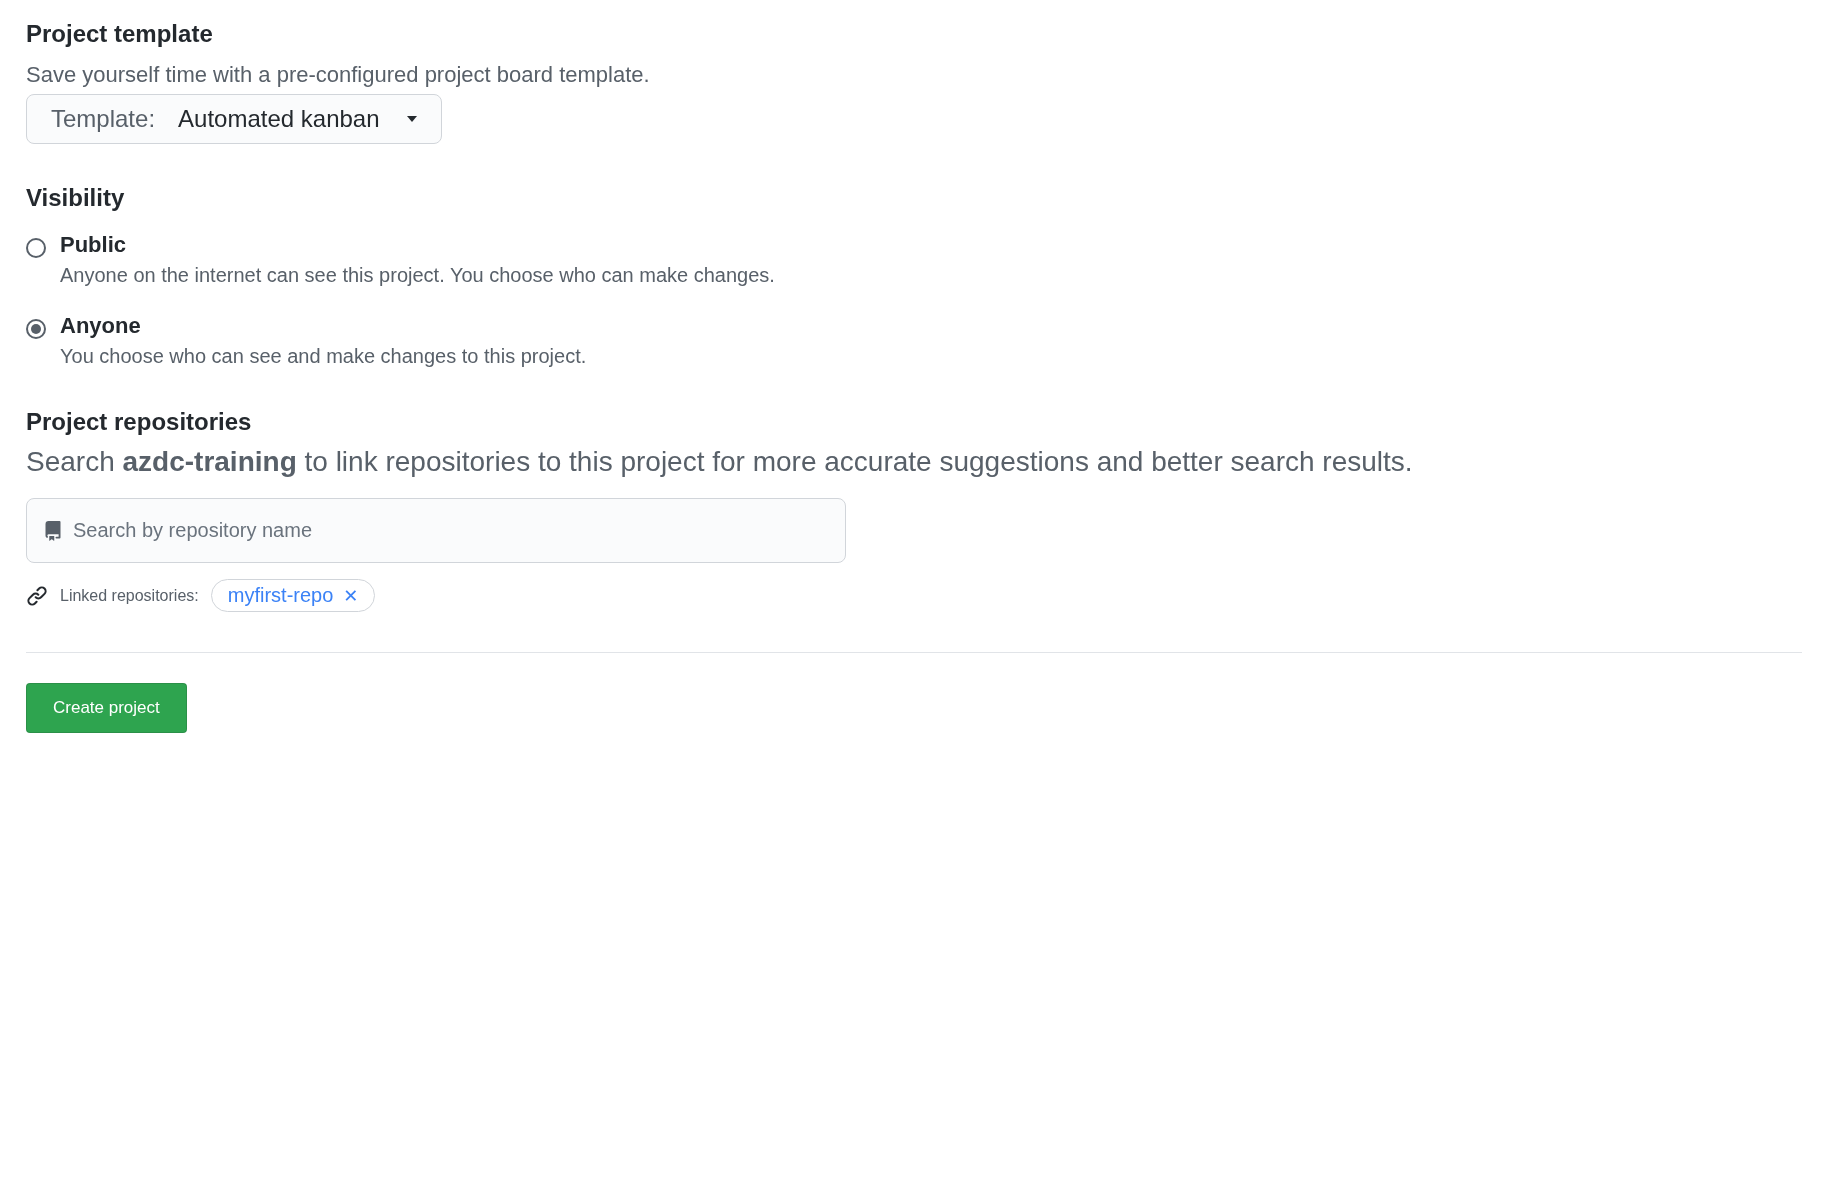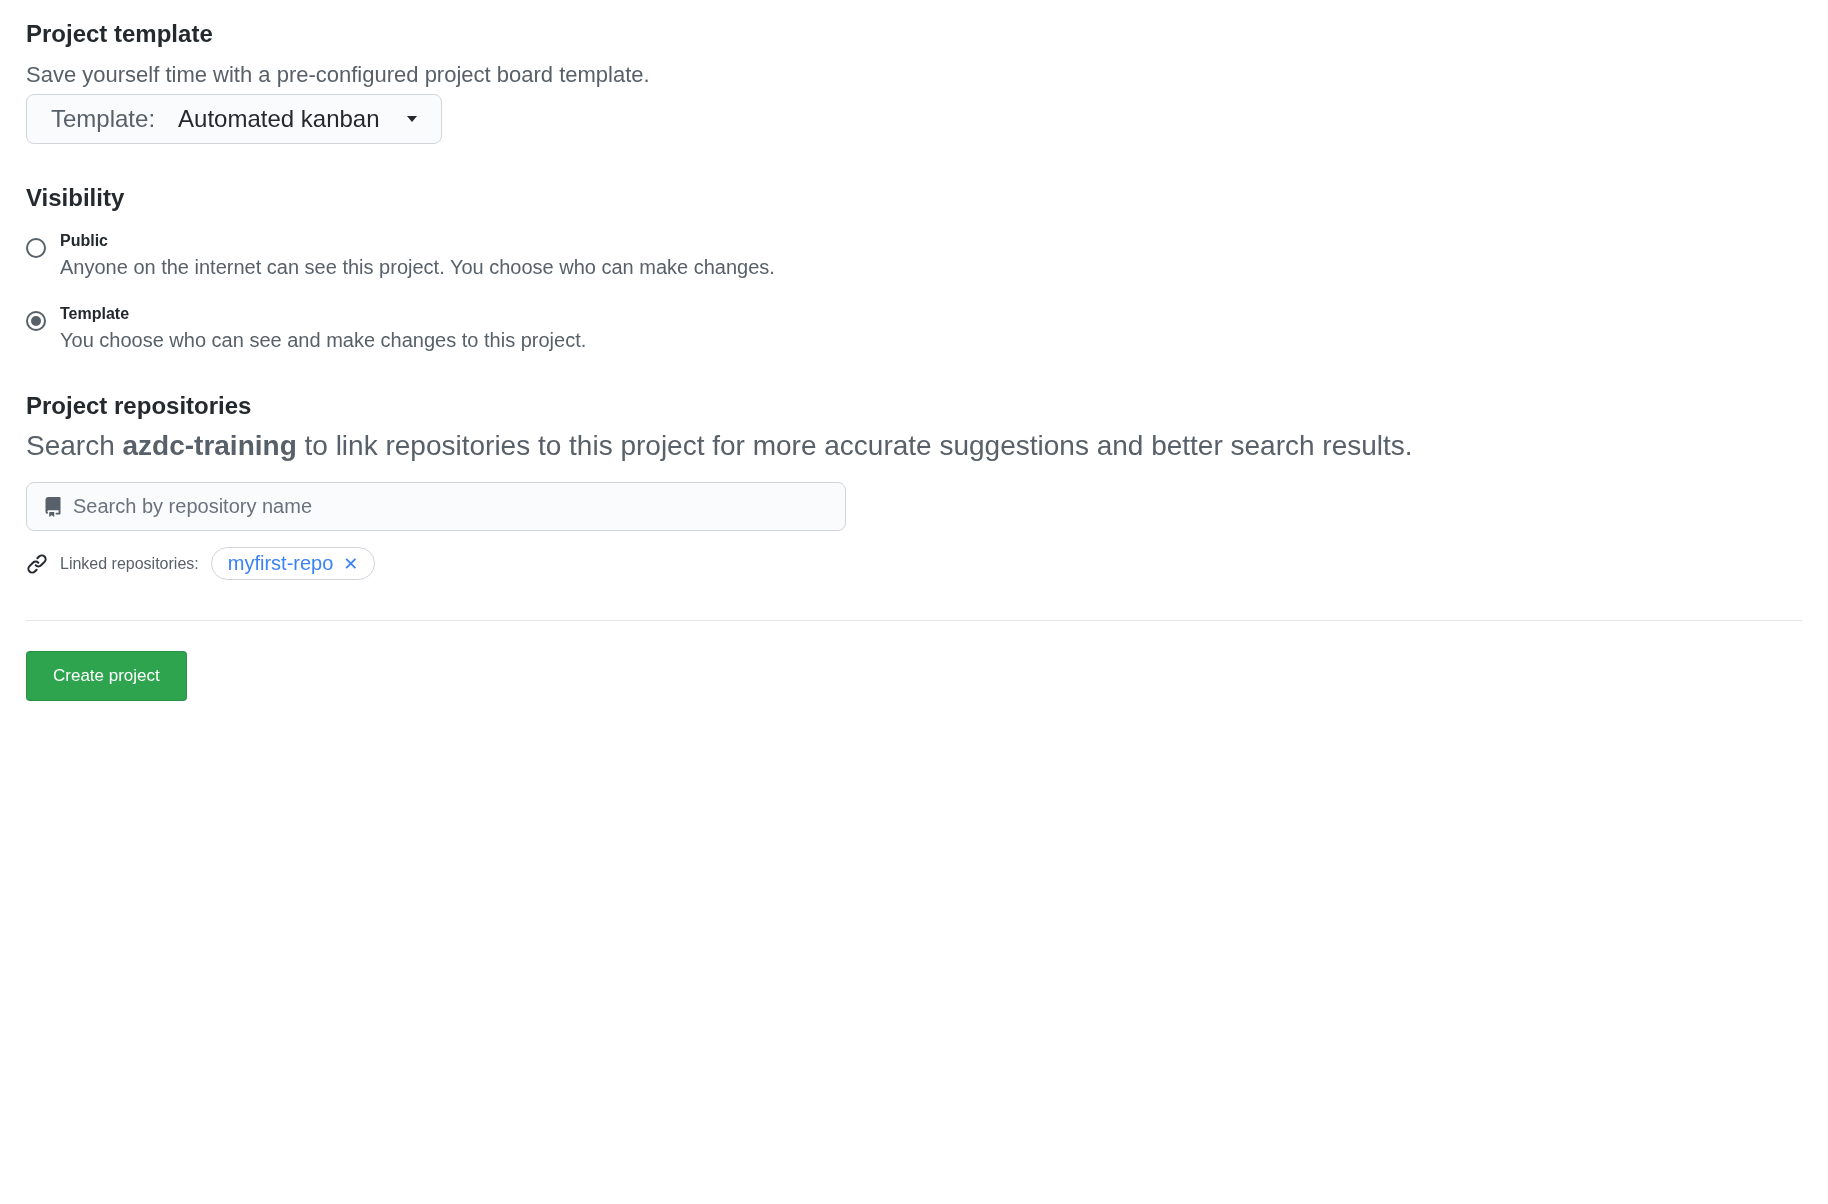--- a/index.html
+++ b/index.html
@@ -82,21 +82,21 @@
       content: "";
       width: 10px;
       height: 10px;
       border-radius: 50%;
       background: #586069;
     }
     .radio-content {
       flex: 1;
     }
     .radio-label {
-      font-size: 16px;
+      font-size: 22px;
       font-weight: 600;
       color: #24292e;
       margin-bottom: 6px;
     }
     .radio-desc {
       font-size: 20px;
       color: #586069;
     }
     .search-desc {
       font-size: 28px;
@@ -105,21 +105,21 @@
     }
     .search-desc .bold {
       font-weight: 600;
     }
     .search-box {
       display: flex;
       align-items: center;
       gap: 10px;
       width: 820px;
       max-width: 100%;
-      padding: 12px 16px;
+      padding: 20px 16px;
       border: 1px solid #d1d5da;
       border-radius: 8px;
       background: #fafbfc;
       font-size: 20px;
     }
     .search-box input {
       border: none;
       background: transparent;
       outline: none;
       font-size: 20px;
@@ -208,21 +208,21 @@
       <div class="radio-circle"></div>
       <div class="radio-content">
         <div class="radio-label">Public</div>
         <div class="radio-desc">Anyone on the internet can see this project. You choose who can make changes.</div>
       </div>
     </div>
 
     <div class="radio-option">
       <div class="radio-circle selected"></div>
       <div class="radio-content">
-        <div class="radio-label">Template</div>
+        <div class="radio-label">Anyone</div>
         <div class="radio-desc">You choose who can see and make changes to this project.</div>
       </div>
     </div>
 
   </div>
 </div>
 
 <div class="section">
   <h3>Project repositories</h3>
   <p class="search-desc">

